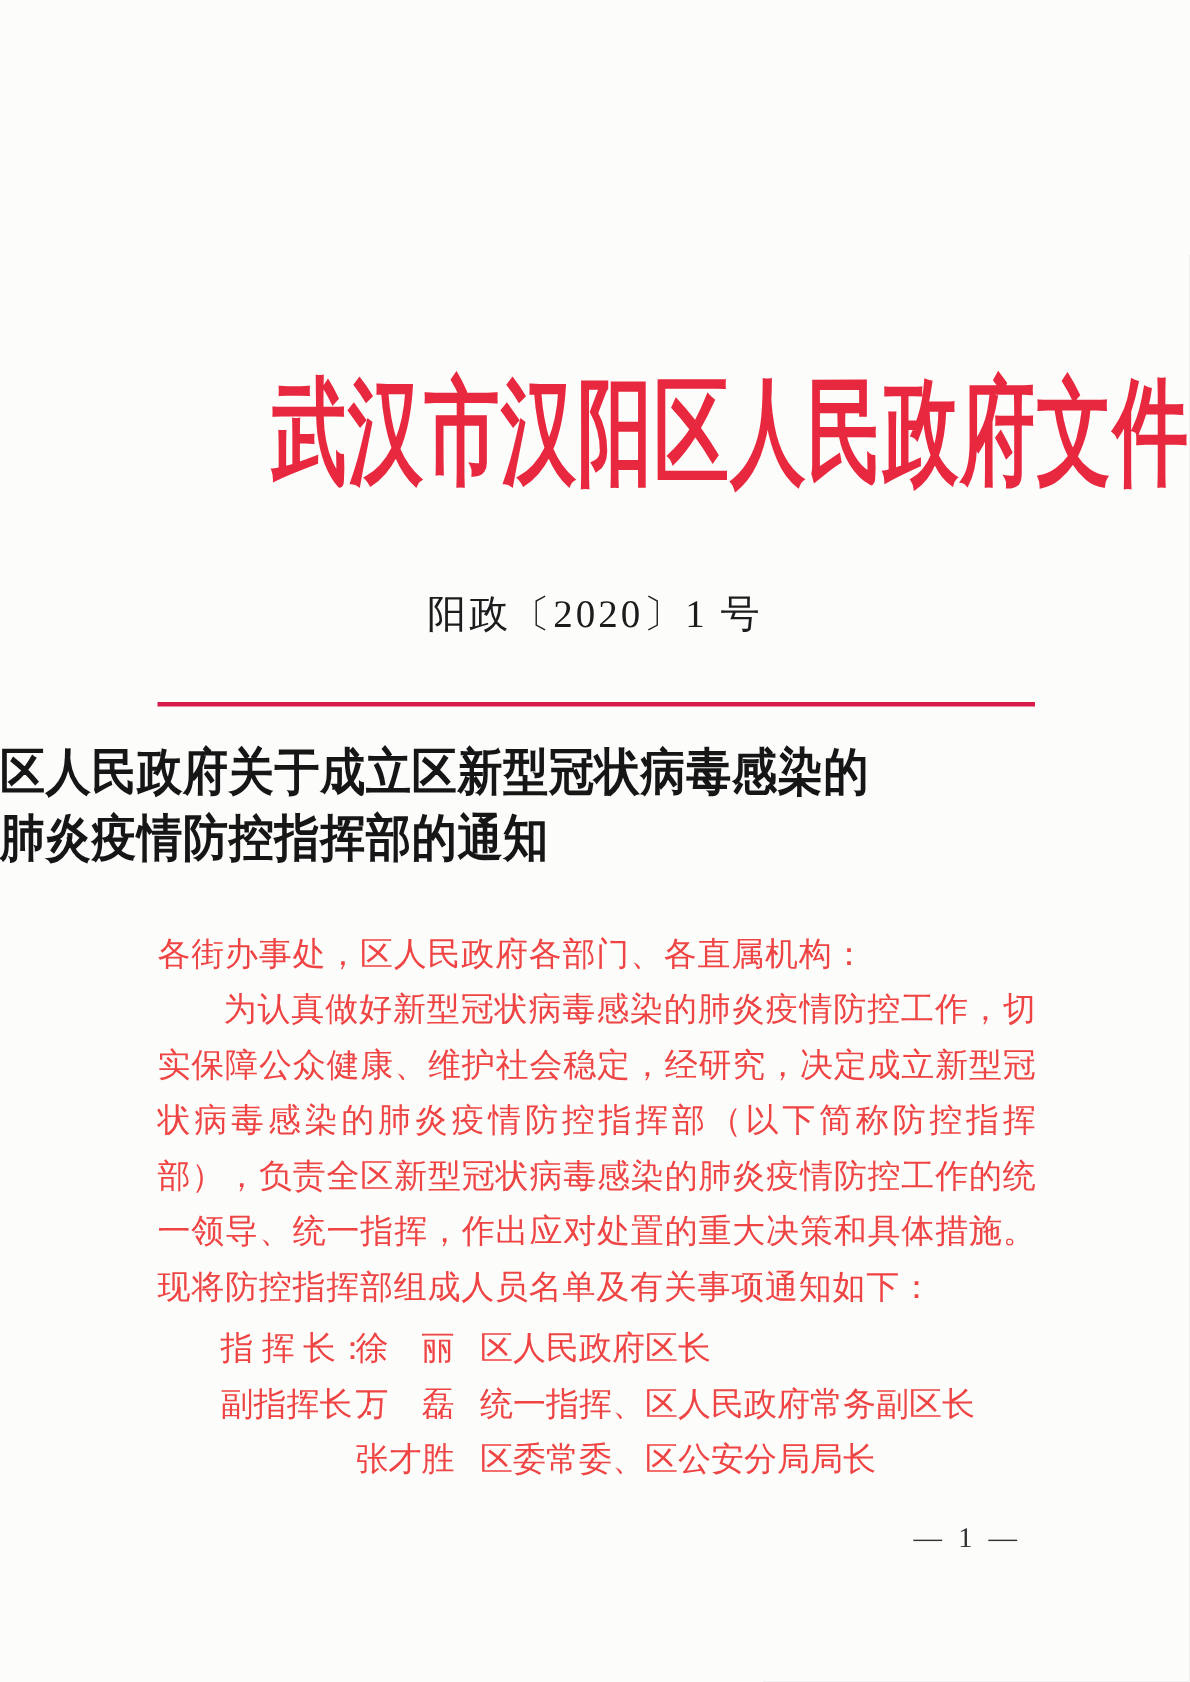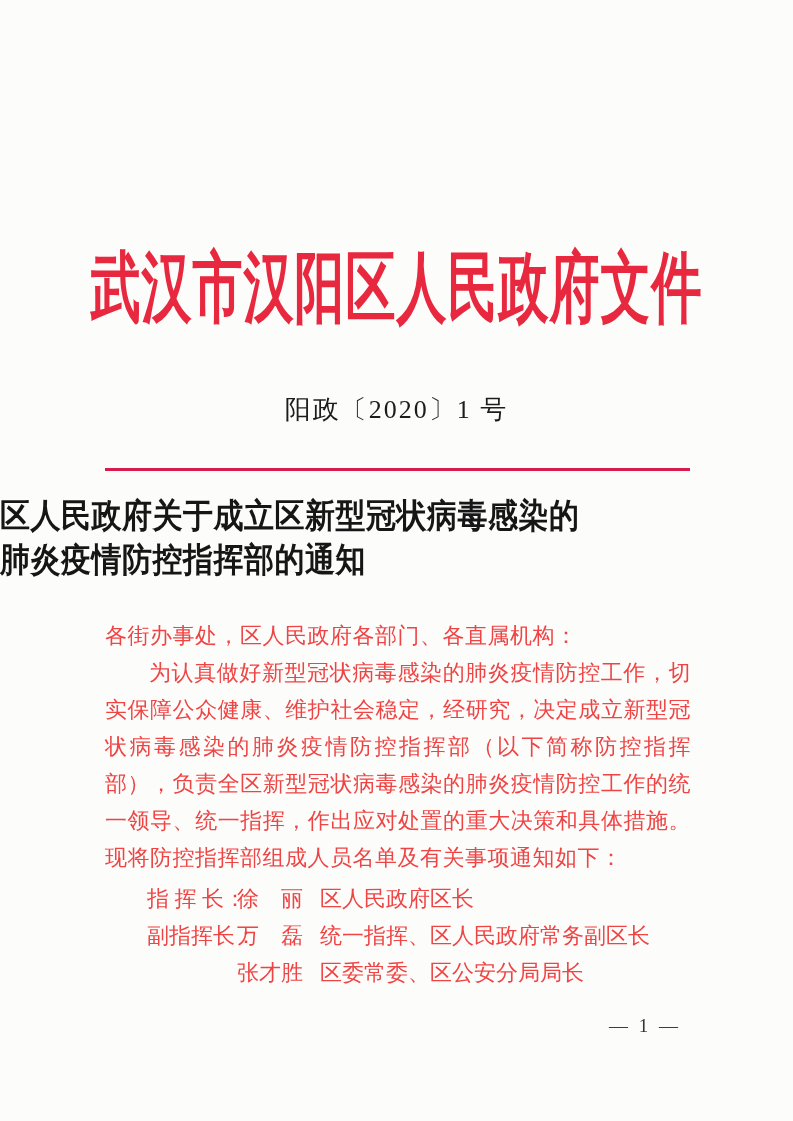--- a/index.html
+++ b/index.html
@@ -17,21 +17,21 @@
     font-family: "Liberation Serif", "DejaVu Serif", serif;
     color: #222222;
   }
   
   .masthead {
     position: absolute;
     top: 238px;
     left: 0;
     width: 793px;
     height: 100px;
-    text-align: center;
+    text-align: right;
   }
   .masthead .masthead-text {
     display: inline-block;
     font-size: 50px;
     font-weight: bold;
     letter-spacing: 1px;
     color: #e8283f;
     white-space: nowrap;
     transform: scaleY(1.55);
     transform-origin: center center;

